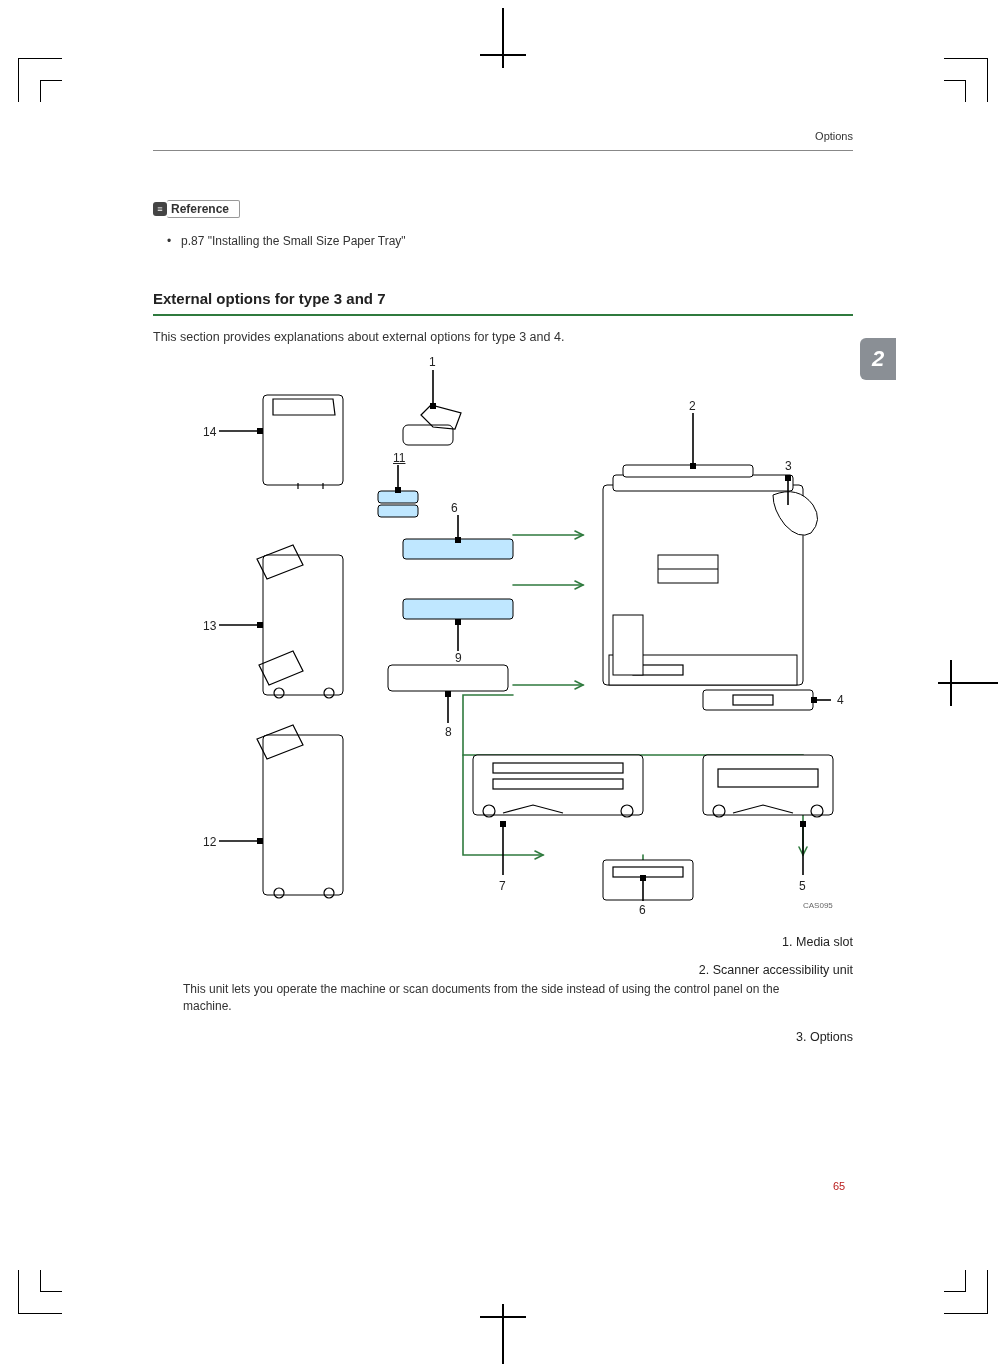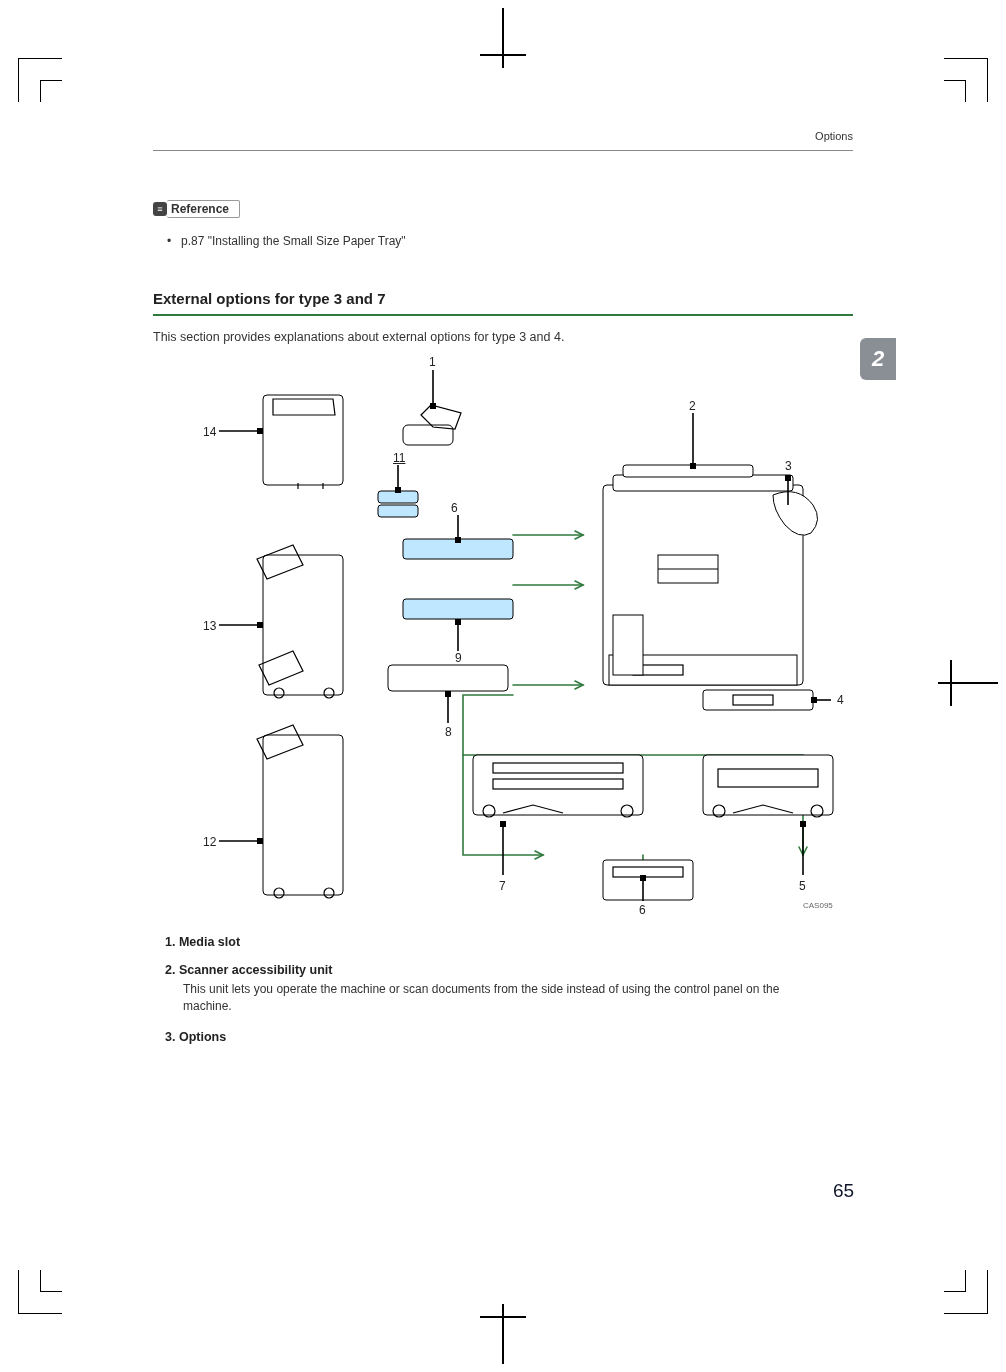--- a/index.html
+++ b/index.html
@@ -124,29 +124,29 @@
 
   svg { overflow: visible; }
 
   .definitions {
     position: absolute;
     left: 0;
     top: 805px;
     width: 700px;
   }
   .def-item { margin-bottom: 14px; }
-  .def-head { font-size: 12.5px; font-weight: bold; color: #222; padding-left: 12px; }
+  .def-head { font-size: 12.5px; font-weight: normal; color: #222; padding-left: 12px; text-align: right; }
   .def-body { font-size: 12px; color: #333; padding-left: 30px; margin-top: 4px; line-height: 1.45; max-width: 670px; }
 
   .page-number {
     position: absolute;
     left: 833px;
     top: 1180px;
-    font-size: 19px;
-    color: #0f172a;
+    font-size: 11px;
+    color: #b91c1c;
   }
   .outer-box-tl { position:absolute; left:18px; top:58px; width:44px; height:44px; border:1px solid #000; border-right:none; border-bottom:none;}
   .outer-box-tr { position:absolute; right:18px; top:58px; width:44px; height:44px; border:1px solid #000; border-left:none; border-bottom:none;}
   .outer-box-bl { position:absolute; left:18px; bottom:58px; width:44px; height:44px; border:1px solid #000; border-right:none; border-top:none;}
   .outer-box-br { position:absolute; right:18px; bottom:58px; width:44px; height:44px; border:1px solid #000; border-left:none; border-top:none;}
   .inner-mark-tl { position:absolute; left:40px; top:80px; width:22px; height:22px; border:1px solid #000; border-right:none; border-bottom:none;}
   .inner-mark-tr { position:absolute; right:40px; top:80px; width:22px; height:22px; border:1px solid #000; border-left:none; border-bottom:none;}
   .inner-mark-bl { position:absolute; left:40px; bottom:80px; width:22px; height:22px; border:1px solid #000; border-right:none; border-top:none;}
   .inner-mark-br { position:absolute; right:40px; bottom:80px; width:22px; height:22px; border:1px solid #000; border-left:none; border-top:none;}
   .center-top   { position:absolute; left:480px; top:8px;  width:46px; height:60px; }

